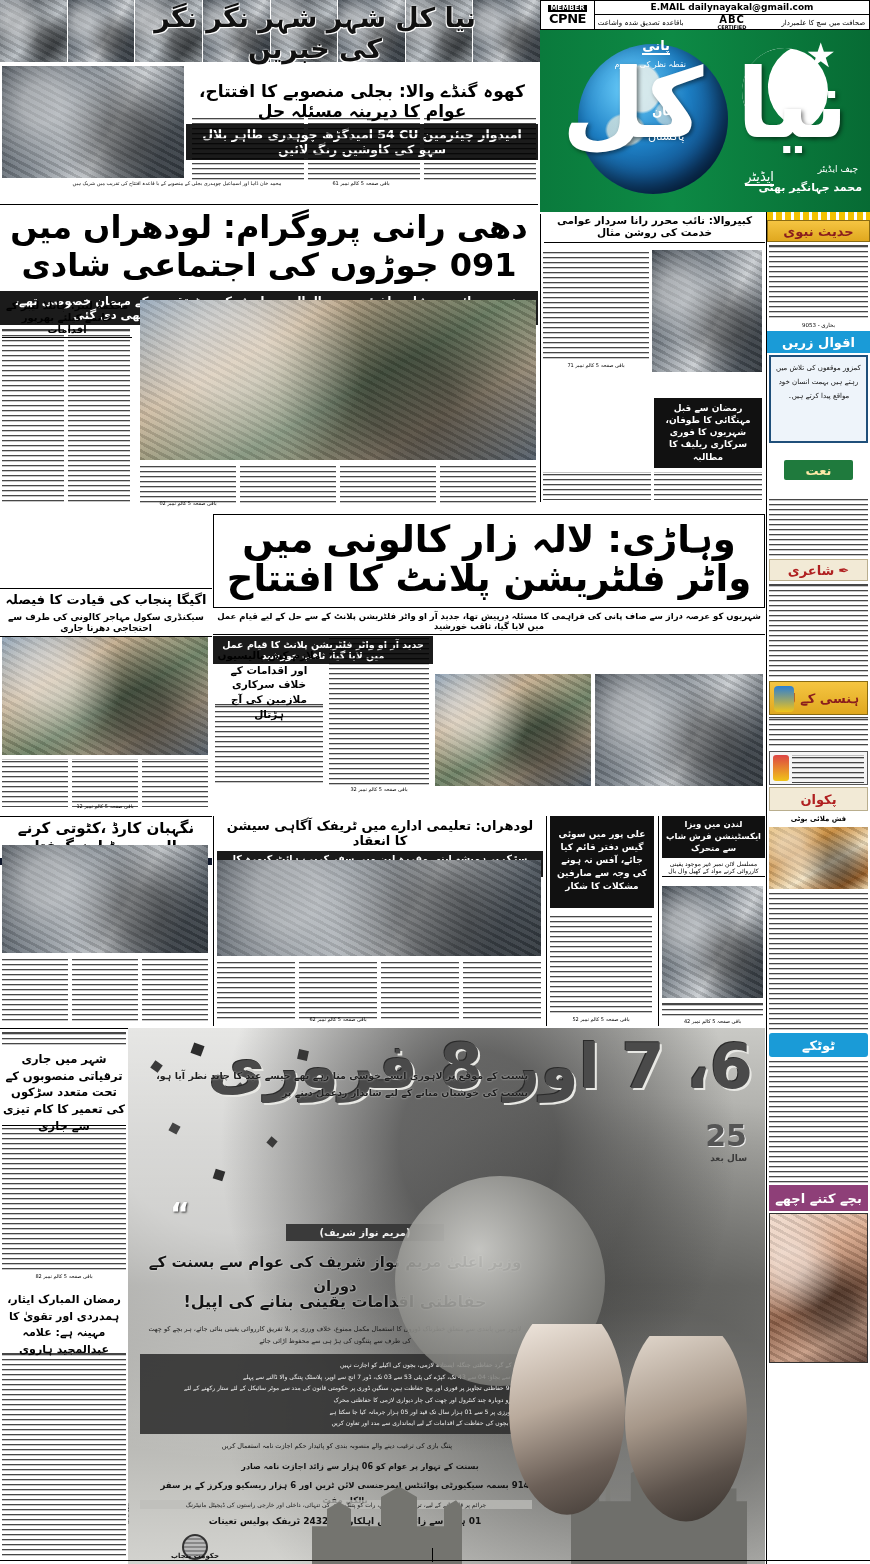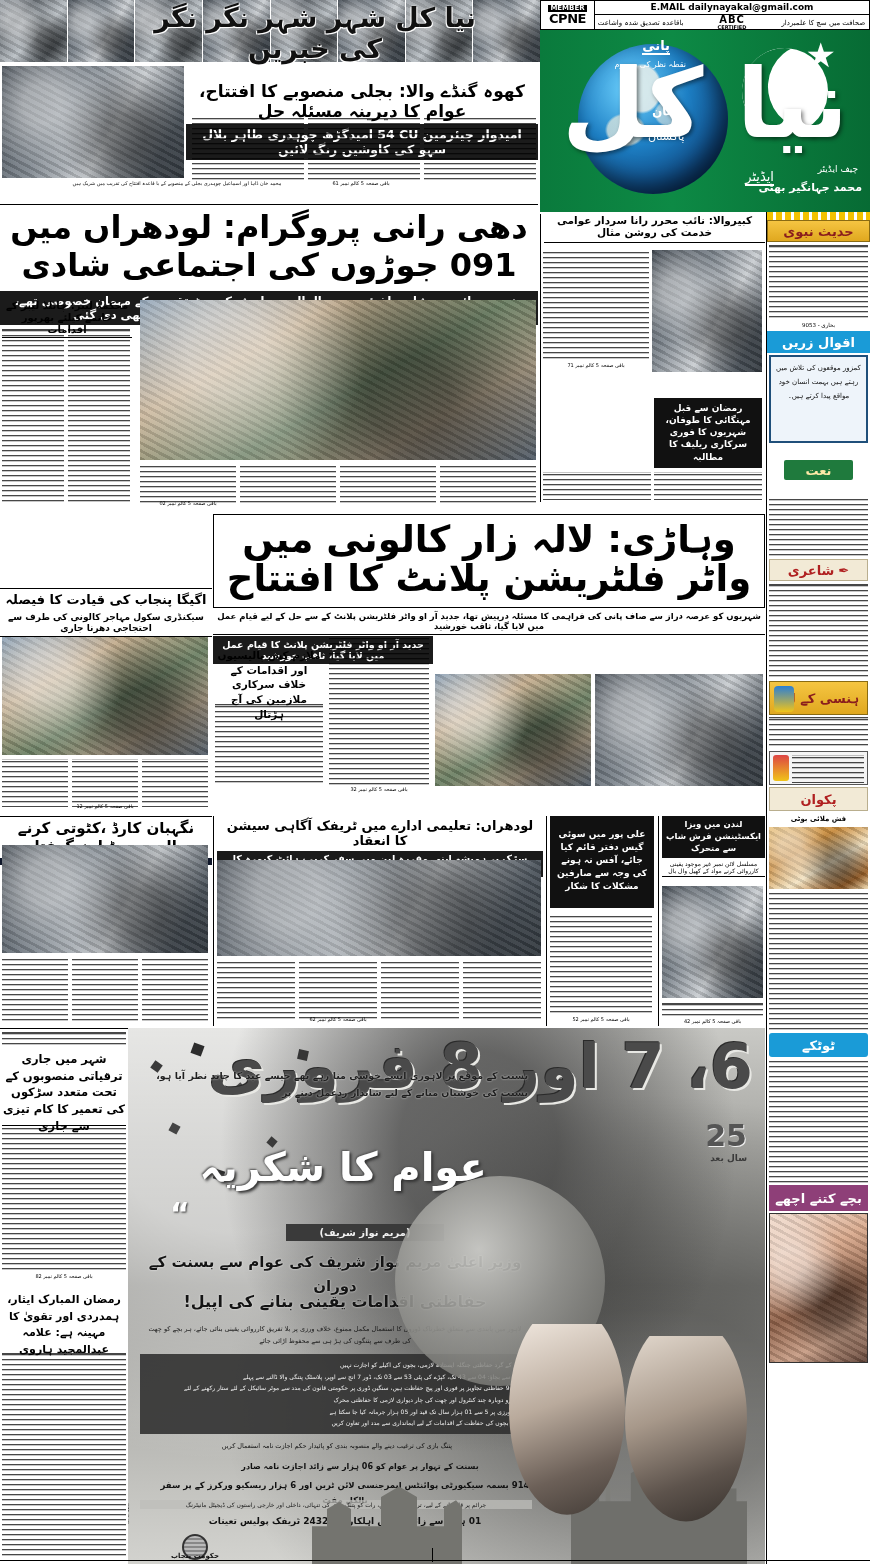--- a/index.html
+++ b/index.html
@@ -307,22 +307,20 @@
          text-shadow:2px 2px 0 #e8e8e4, -1px -1px 0 #2a2a2a;letter-spacing:-2px;">6، 7 اور 8 فروری</div>
 
     <div style="position:absolute;right:18px;top:90px;text-align:center;">
       <div style="font-size:30px;font-weight:bold;color:#555;text-shadow:1px 1px 0 #eee;">25</div>
       <div class="ur" style="font-size:9px;font-weight:bold;color:#3a3a3a;">سال بعد</div>
     </div>
 
     <div class="ur" style="position:absolute;left:14px;top:40px;width:386px;font-size:9.5px;font-weight:bold;color:#1f1f1f;
          line-height:1.75;text-align:right;text-shadow:0 0 2px rgba(255,255,255,.8);">بسنت کے موقع پر لاہوری ایسے خوشی منا رہے تھے جیسے عید کا چاند نظر آیا ہو، بسنت کی خوشیاں منانے کے لیے شاندار ردعمل دینے پر</div>
 
-    <div class="ur" style="position:absolute;left:30px;top:116px;width:370px;font-size:40px;font-weight:bold;color:#fff;
-         text-align:center;text-shadow:2px 2px 3px #333,-1px -1px 2px #555;letter-spacing:-1px;">عوام کا شکریہ</div>
 
     <div style="position:absolute;left:42px;top:168px;font-size:30px;color:#fff;font-weight:bold;text-shadow:1px 1px 2px #333;">“</div>
 
     <div class="ur" style="position:absolute;left:158px;top:196px;width:158px;background:#3a3a3a;color:#f0f0f0;
          font-size:10px;font-weight:bold;text-align:center;padding:3px 4px;">(مریم نواز شریف)</div>
 
     <div class="ur" style="position:absolute;left:14px;top:222px;width:386px;font-size:15px;font-weight:bold;color:#141414;
          text-align:center;line-height:1.6;text-shadow:0 0 2px rgba(255,255,255,.9);">وزیر اعلیٰ مریم نواز شریف کی عوام سے بسنت کے دوران</div>
     <div class="ur" style="position:absolute;left:14px;top:262px;width:386px;font-size:16px;font-weight:bold;color:#141414;
          text-align:center;line-height:1.5;text-shadow:0 0 2px rgba(255,255,255,.9);">حفاظتی اقدامات یقینی بنانے کی اپیل!</div>

